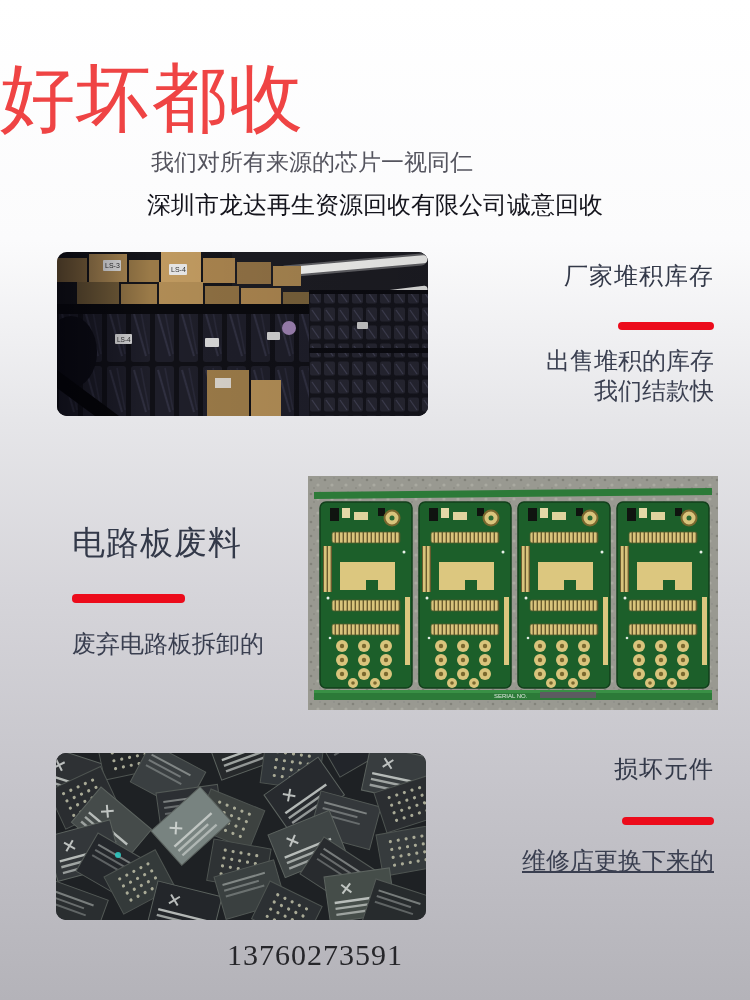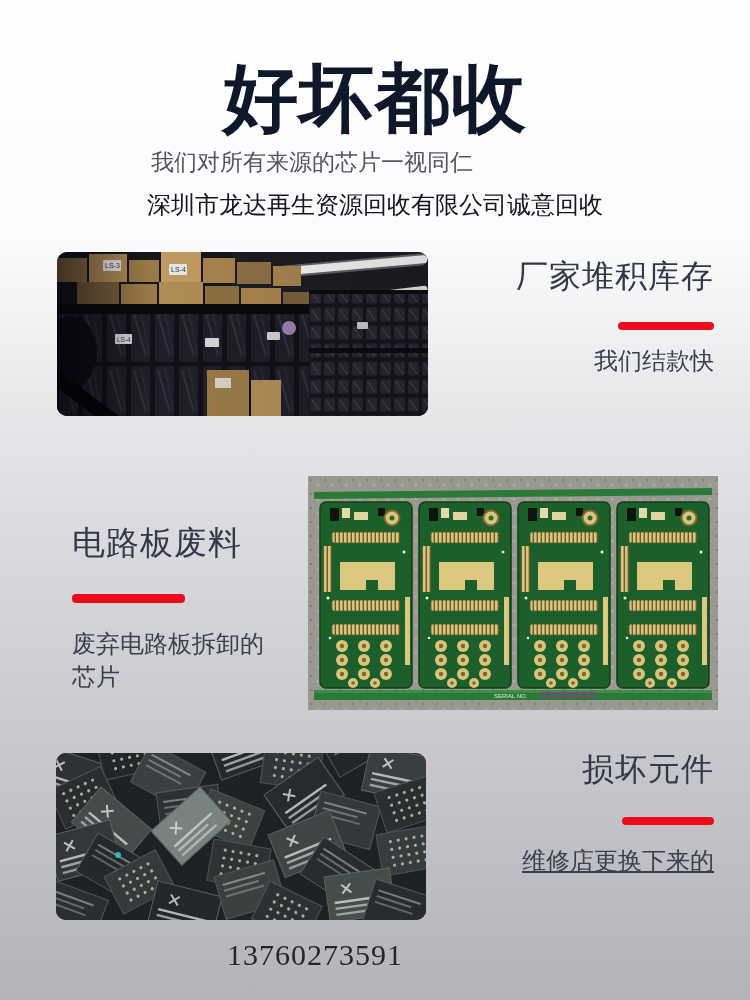--- a/index.html
+++ b/index.html
@@ -5,32 +5,32 @@
   * { margin:0; padding:0; box-sizing:border-box; }
   html,body { width:750px; height:1000px; }
   body {
     position:relative; overflow:hidden;
     font-family:"Liberation Sans", sans-serif;
     background:linear-gradient(180deg,#ffffff 0%,#fbfbfc 24%,#e6e6e9 42%,#d5d4d9 60%,#c6c5cb 78%,#b4b3b9 100%);
   }
   .abs { position:absolute; }
 
   
-  .hero-title { top:56px; left:0; width:750px; text-align:center;
-    font-size:75px; line-height:84px; font-weight:700; color:#0f172a;
+  .hero-title { top:56px; left:0; width:750px; text-align:left;
+    font-size:75px; line-height:84px; font-weight:400; color:#ef4444;
     letter-spacing:1px; white-space:nowrap; }
   .hero-subtitle { top:147px; left:0; width:624px; text-align:center;
     font-size:23px; line-height:30px; color:#54545e; white-space:nowrap; }
   .hero-company { top:189px; left:0; width:750px; text-align:center;
     font-family:Liberation Serif, serif; font-size:24px; line-height:32px;
     color:#14141c; white-space:nowrap; }
 
   
   .sec-text { white-space:nowrap; }
-  .sec-text h2 { font-size:32px; line-height:36px; font-weight:500; color:#333949; letter-spacing:1px; }
+  .sec-text h2 { font-size:24px; line-height:36px; font-weight:500; color:#333949; letter-spacing:1px; }
   .redbar { display:inline-block; height:8px; border-radius:4px; background:#ec0b1b; }
   .sec-line { font-size:24px; line-height:30px; color:#3a3f50; }
 
   .sec1-text { top:258px; right:36px; text-align:right; }
   .sec1-text .redbar { width:96px; margin:10px 0 12px; }
   .sec2-text { top:524px; left:72px; text-align:left; }
   .sec2-text h2 { font-size:33px; line-height:38px; }
   .sec2-text .redbar { width:113px; height:9px; margin:14px 0 20px; }
   .sec2-text .sec-line { line-height:33px; }
   .sec3-text { top:752px; right:36px; text-align:right; }
@@ -135,30 +135,30 @@
       <rect x="150" y="118" width="42" height="46" fill="#9a7a48"></rect>
       <rect x="194" y="128" width="30" height="36" fill="#b08c55"></rect>
       <rect x="158" y="126" width="16" height="10" fill="#e0e0e0" opacity=".85"></rect>
       <circle cx="232" cy="76" r="7" fill="#9a7fae"></circle>
       <rect width="371" height="164" fill="url(#wvign)"></rect>
     </svg>
   </figure>
   <div class="abs sec-text sec1-text">
     <h2>厂家堆积库存</h2><br>
     <span class="redbar"></span>
+    <p class="sec-line">出售堆积的库存</p>
     <p class="sec-line">我们结款快</p>
   </div>
 </section>
 
 <section>
   <div class="abs sec-text sec2-text">
     <h2>电路板废料</h2><br>
     <span class="redbar"></span>
     <p class="sec-line">废弃电路板拆卸的</p>
-    <p class="sec-line">芯片</p>
   </div>
   <figure class="abs photo photo2">
     <svg viewBox="0 0 410 234" xmlns="http://www.w3.org/2000/svg">
       <defs>
         <pattern id="speck" width="14" height="14" patternUnits="userSpaceOnUse">
           <rect width="14" height="14" fill="#999991"></rect>
           <circle cx="3" cy="4" r="1.3" fill="#82827a"></circle>
           <circle cx="10" cy="9" r="1.6" fill="#aaaaa1"></circle>
           <circle cx="6" cy="12" r="1" fill="#8c8c84"></circle>
           <circle cx="12" cy="2" r="1" fill="#90908a"></circle>

